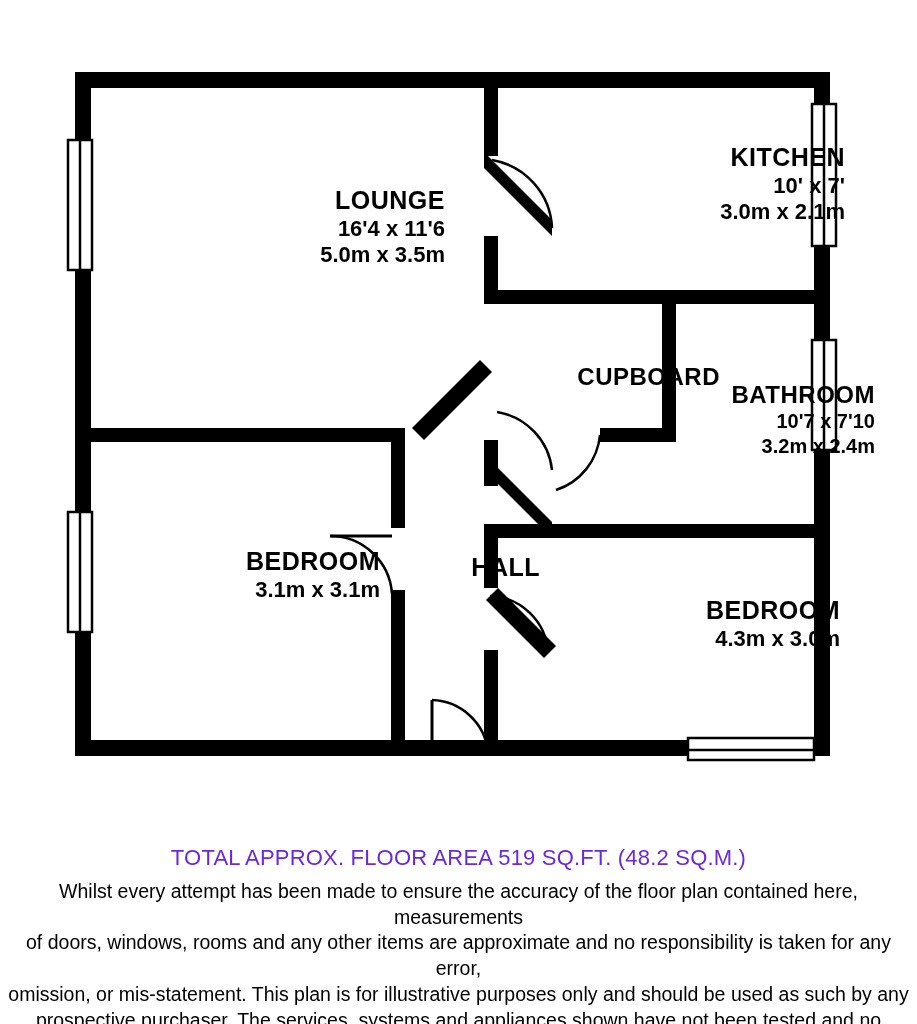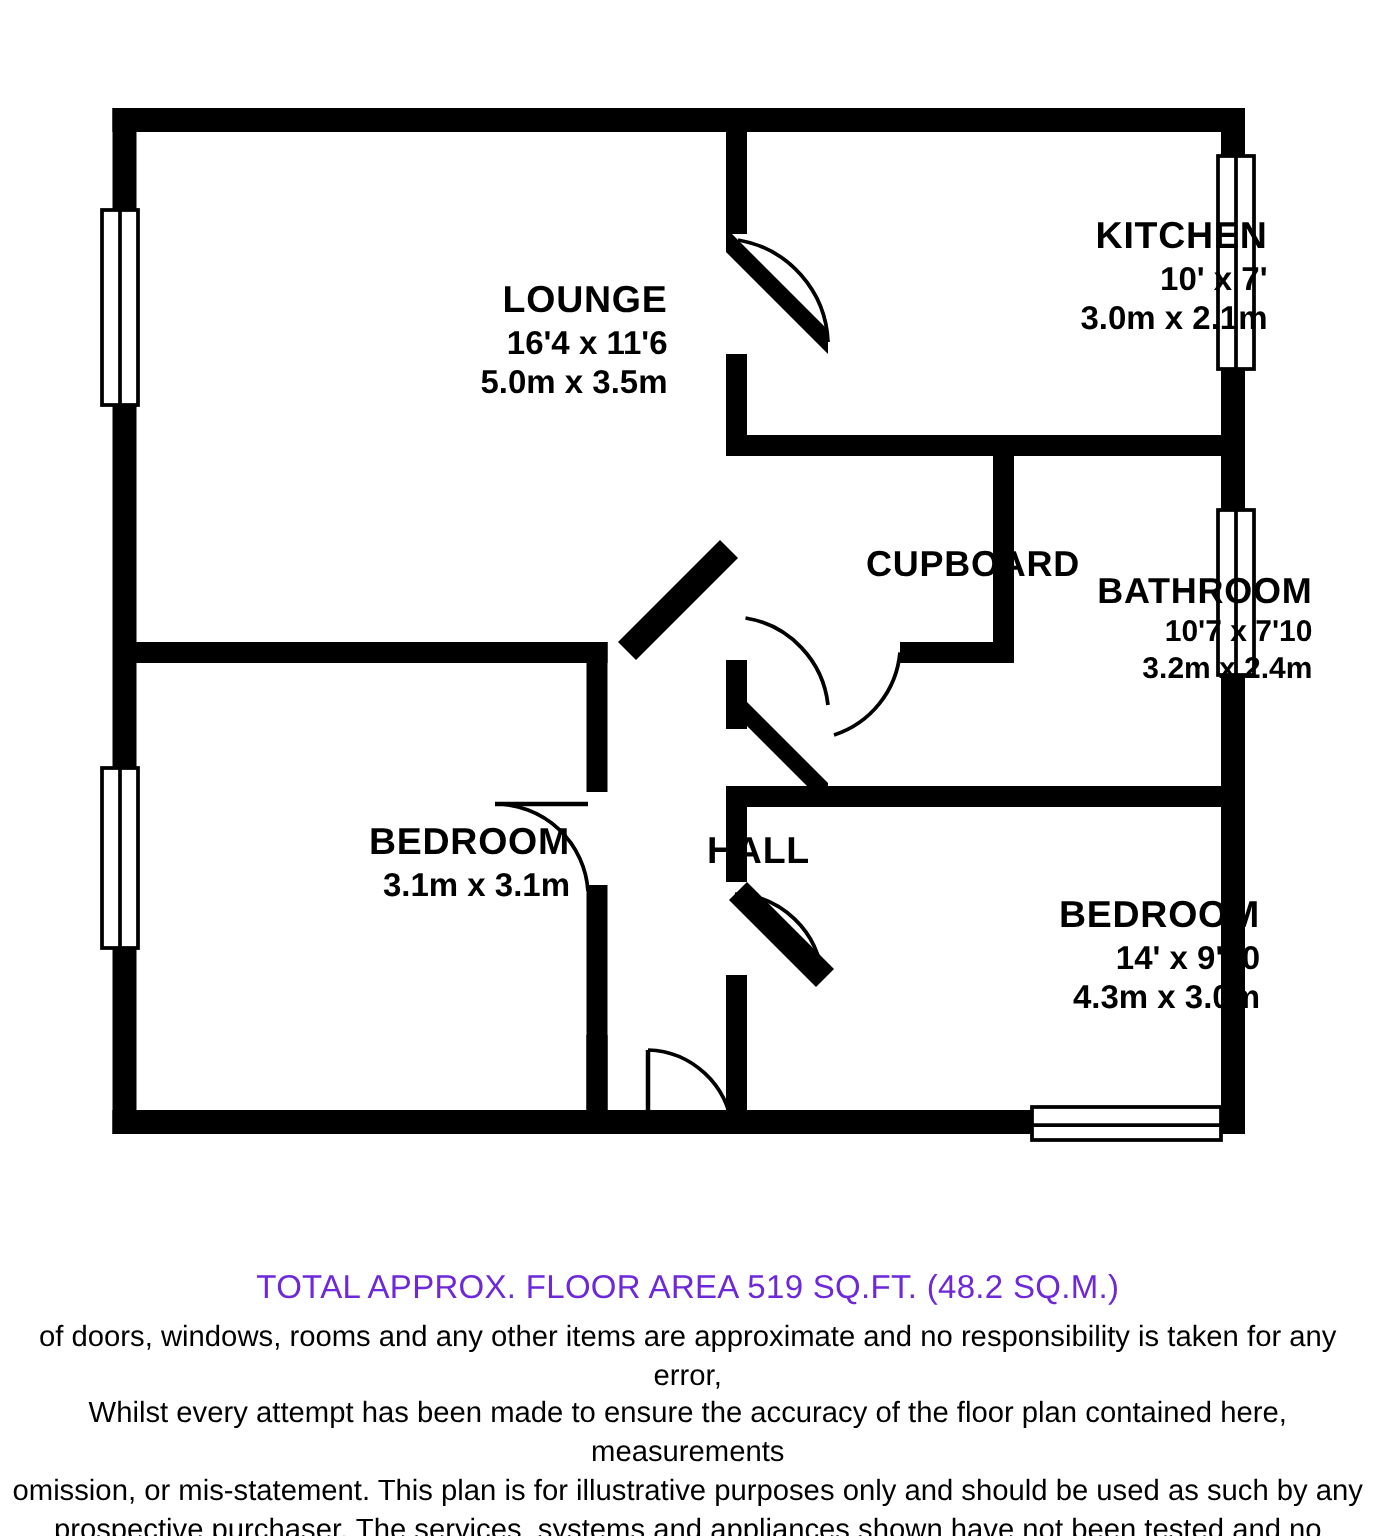--- a/index.html
+++ b/index.html
@@ -189,33 +189,32 @@
     <span class="dim">3.2m x 2.4m</span>
   </div>
 
   <div class="room-label label-bedroom1">
     <span class="name">BEDROOM</span>
     <span class="dim">3.1m x 3.1m</span>
   </div>
 
   <div class="room-label label-bedroom2">
     <span class="name">BEDROOM</span>
-    <span class="dim">14' x 9'10</span>
     <span class="dim">4.3m x 3.0m</span>
   </div>
 
   <div class="room-label label-hall">
     <span class="name">HALL</span>
   </div>
 
 </div>
 
 <div id="footer">
   <div class="total-area">TOTAL APPROX. FLOOR AREA 519 SQ.FT. (48.2 SQ.M.)</div>
   <div class="disclaimer">
+    <div>Whilst every attempt has been made to ensure the accuracy of the floor plan contained here, measurements</div>
     <div>of doors, windows, rooms and any other items are approximate and no responsibility is taken for any error,</div>
-    <div>Whilst every attempt has been made to ensure the accuracy of the floor plan contained here, measurements</div>
     <div>omission, or mis-statement. This plan is for illustrative purposes only and should be used as such by any</div>
     <div>prospective purchaser. The services, systems and appliances shown have not been tested and no guarantee</div>
 
   </div>
 
 </div>
 
 </body></html>

